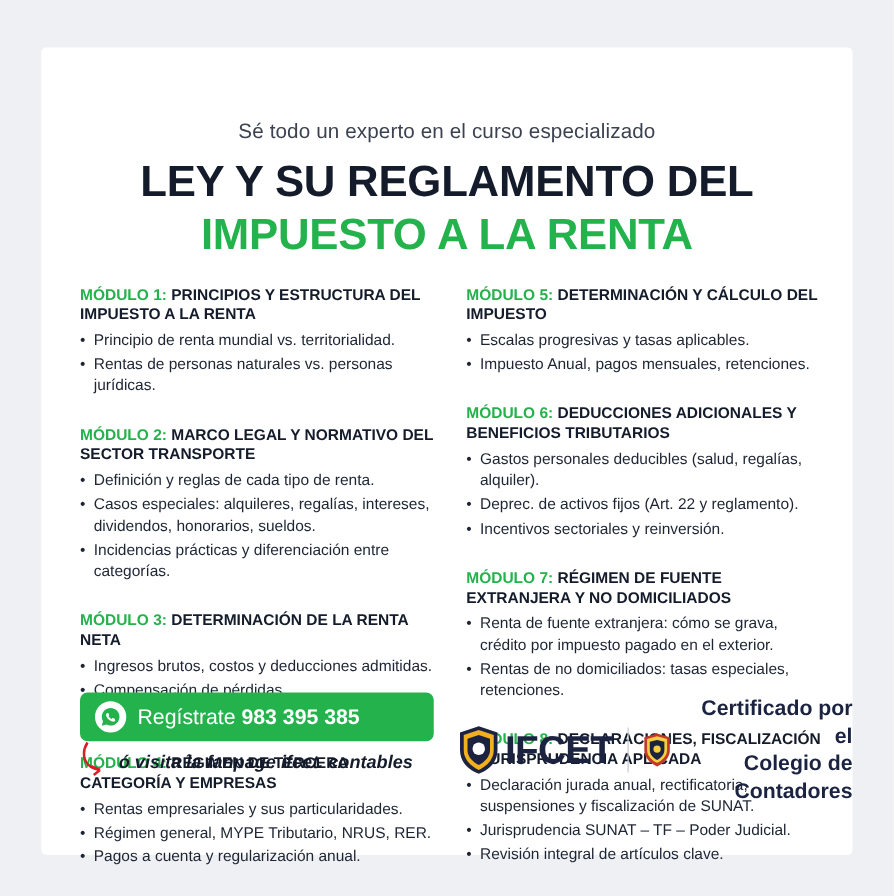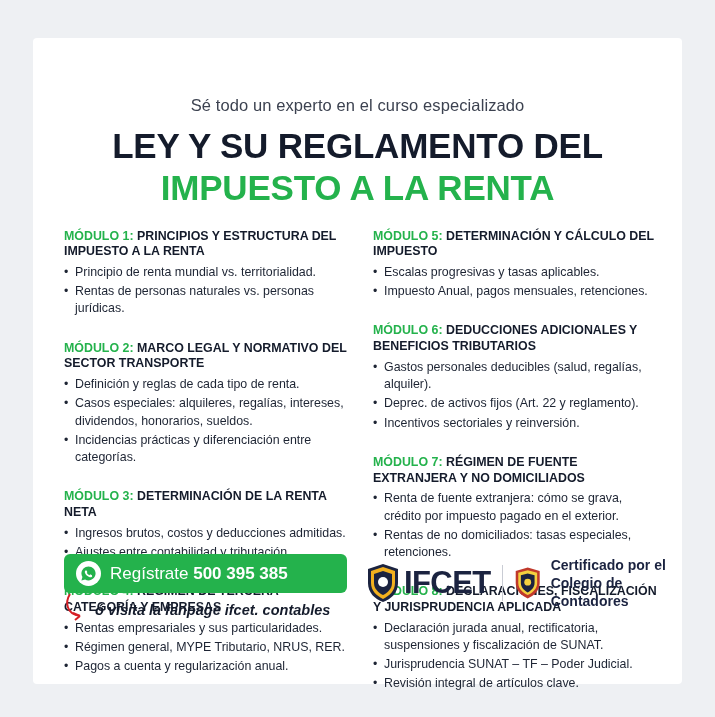--- a/index.html
+++ b/index.html
@@ -163,25 +163,26 @@
     letter-spacing: -0.6px;
     margin-left: 4px;
   }
   .divider {
     width: 2px;
     height: 36px;
     background: #c9ccd4;
     margin: 0 11px;
   }
   .cert-text {
-    font-size: 14px;
+    font-size: 17px;
     font-weight: bold;
     color: #1b2340;
     line-height: 1.3;
     margin-left: 9px;
+    text-align: right;
   }
 </style>
 </head>
 <body>
 
 <div class="card">
 
   <div class="header">
     <div class="kicker">Sé todo un experto en el curso especializado</div>
     <div class="title1">LEY Y SU REGLAMENTO DEL</div>
@@ -210,20 +211,21 @@
         <li>Casos especiales: alquileres, regalías, intereses, dividendos, honorarios, sueldos.</li>
         <li>Incidencias prácticas y diferenciación entre categorías.</li>
       </ul>
 
       <div class="mod-head">
         <span class="num">MÓDULO 3:</span>
         <span>DETERMINACIÓN DE LA RENTA NETA</span>
       </div>
       <ul class="bullets">
         <li>Ingresos brutos, costos y deducciones admitidas.</li>
+        <li>Compensación de pérdidas.</li>
         <li>Ajustes entre contabilidad y tributación.</li>
       </ul>
 
       <div class="mod-head">
         <span class="num">MÓDULO 4:</span>
         <span>RÉGIMEN DE TERCERA CATEGORÍA Y EMPRESAS</span>
       </div>
       <ul class="bullets">
         <li>Rentas empresariales y sus particularidades.</li>
         <li>Régimen general, MYPE Tributario, NRUS, RER.</li>
@@ -278,21 +280,21 @@
   <div class="footer">
 
     <div class="cta">
       <span class="wa">
         <svg width="17" height="17" viewBox="0 0 24 24" aria-hidden="true">
           <path fill="#24b24c" d="M12 2C6.5 2 2 6.5 2 12c0 1.8.5 3.5 1.4 5L2 22l5.2-1.4c1.4.8 3.1 1.2 4.8 1.2 5.5 0 10-4.5 10-10S17.5 2 12 2zm5.3 14.1c-.2.6-1.3 1.2-1.8 1.2-.5.1-1 .1-1.7-.1-.4-.1-.9-.3-1.5-.6-2.6-1.1-4.3-3.8-4.5-4-.1-.2-1-1.3-1-2.6 0-1.2.6-1.8.9-2.1.2-.2.5-.3.7-.3h.5c.2 0 .4 0 .6.4l.8 1.9c.1.2 0 .4-.1.5l-.3.4c-.1.2-.3.3-.1.6.1.3.6 1.1 1.3 1.7.9.8 1.6 1 1.9 1.2.2.1.4.1.5-.1l.7-.8c.2-.2.3-.2.5-.1l1.8.9c.2.1.4.2.4.3.1.1.1.5-.1 1z"></path>
         </svg>
       </span>
       <span class="cta-text">
         <span>Regístrate</span>
-        <b>500 395 385</b>
+        <b>983 395 385</b>
       </span>
     </div>
 
     <svg class="arrow" viewBox="0 0 34 30">
       <path d="M6 2 C1 10, 2 22, 16 24" stroke="#d61f26" stroke-width="2" fill="none"></path>
       <path d="M16 24 L9 21 M16 24 L11 28" stroke="#d61f26" stroke-width="2" fill="none"></path>
     </svg>
 
     <div class="fanpage">ó visita la fanpage ifcet. contables</div>
 

